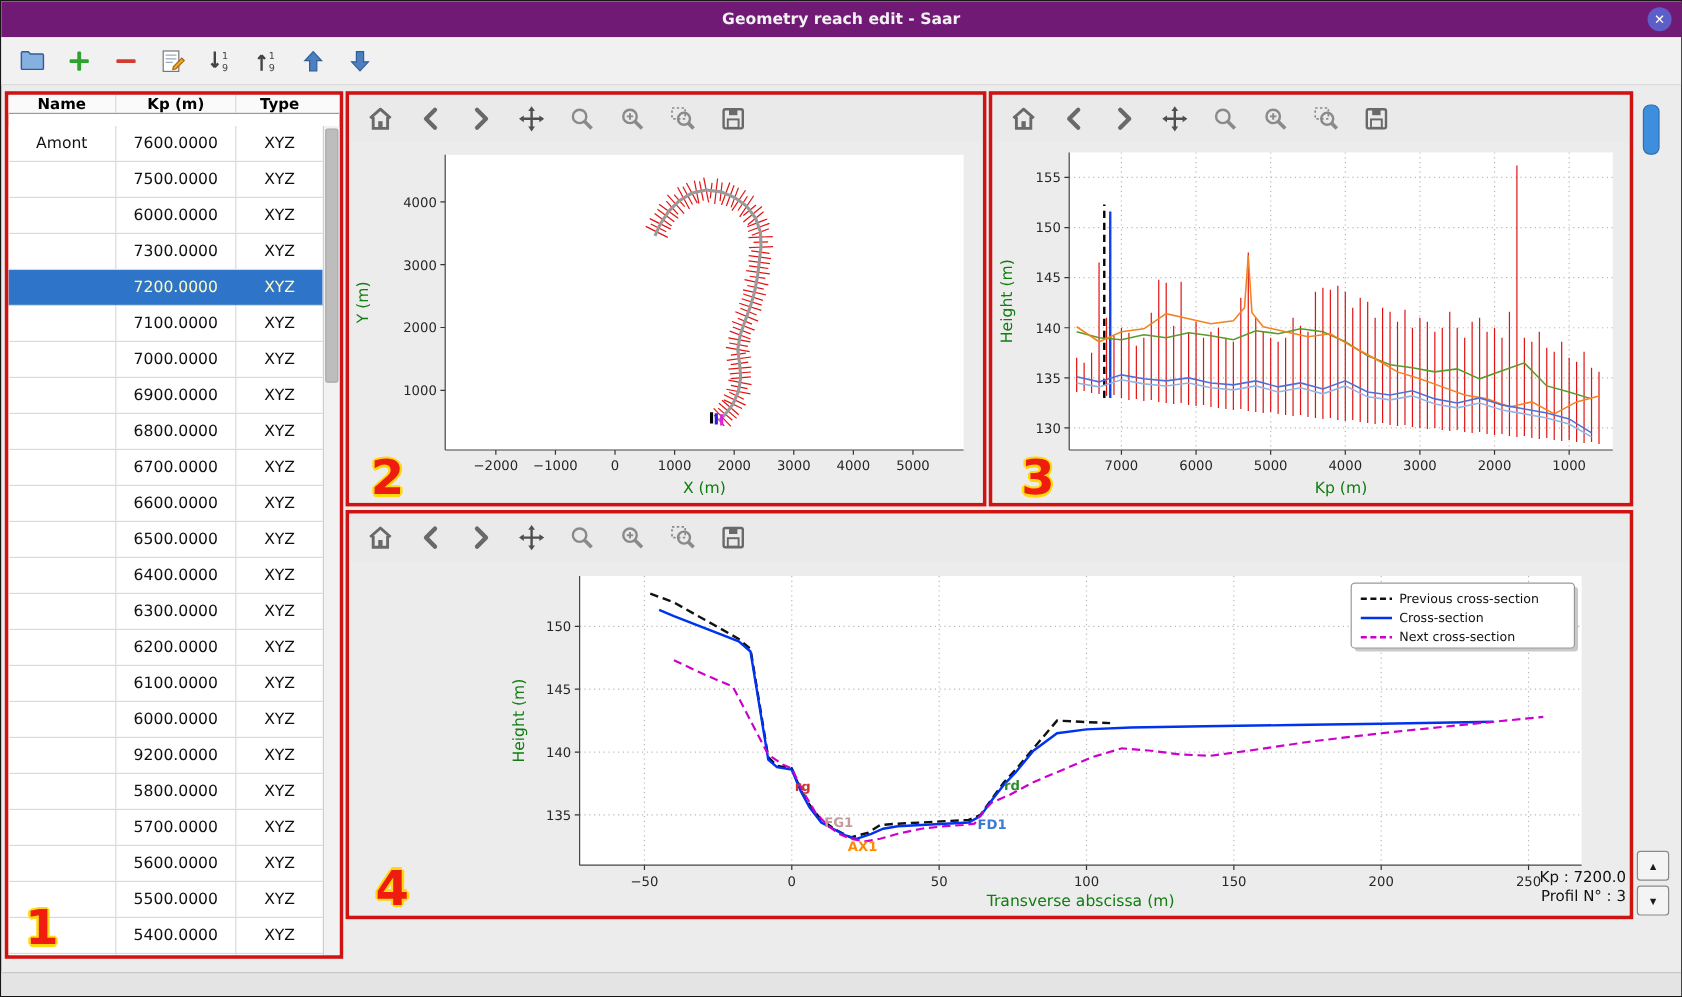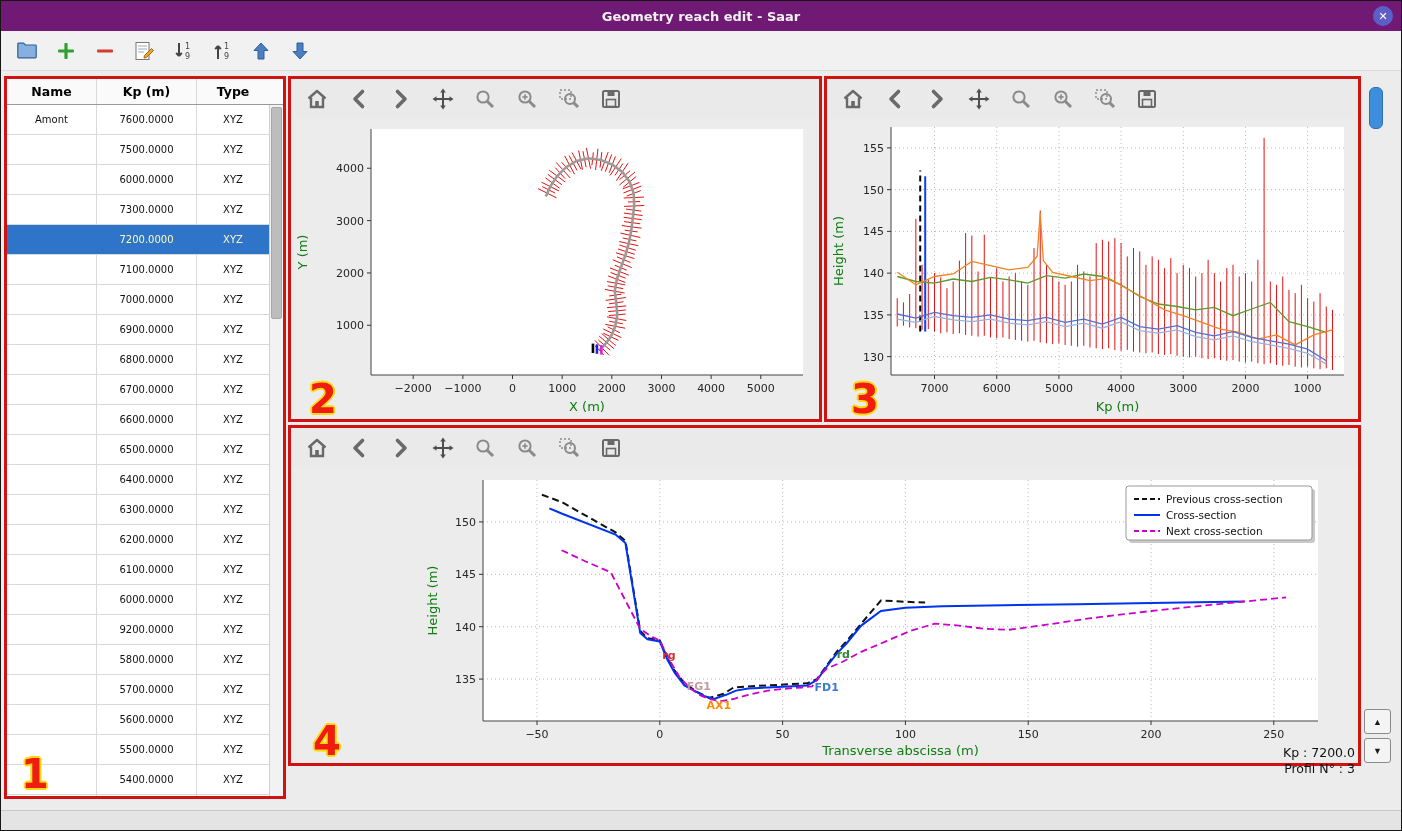--- a/index.html
+++ b/index.html
@@ -16,25 +16,25 @@
   .toolbar{position:absolute;top:30px;left:0;right:0;height:40px;background:#f1f1f1;border-bottom:1px solid #dadada;
            display:flex;align-items:center;padding-left:10px;gap:7px;}
   .tbtn{width:32px;height:32px;border:0;background:transparent;padding:2px;display:flex;align-items:center;justify-content:center;cursor:pointer;}
   
   .panel{position:absolute;border:3px solid #cf1313;background:#ececec;overflow:hidden;}
   #panel-table{left:3px;top:75px;width:282px;height:723px;background:#ffffff;}
   #panel-plan{left:287px;top:75px;width:534px;height:346px;}
   #panel-profile{left:823px;top:75px;width:537px;height:346px;}
   #panel-cross{left:287px;top:424px;width:1073px;height:341px;}
   
-  .thead{display:flex;height:26px;background:#fafafa;border-bottom:1px solid #9a9a9a;font-weight:bold;font-size:12.5px;}
+  .thead{display:flex;height:16px;background:#fafafa;border-bottom:1px solid #9a9a9a;font-weight:bold;font-size:12.5px;}
   .tcell{display:flex;align-items:center;justify-content:center;border-right:1px solid #d9d9d9;height:100%;}
   .c0{width:90px;} .c1{width:100px;} .c2{width:72px;border-right:none;}
   .tbody{position:absolute;top:26px;left:0;right:14px;bottom:0;overflow:hidden;}
-  .trow{display:flex;height:30px;border-bottom:1px solid #d9d9d9;font-size:10px;background:#fff;color:#111;}
+  .trow{display:flex;height:30px;border-bottom:1px solid #d9d9d9;font-size:13px;background:#fff;color:#111;}
   .trow.selected{background:#2e74c8;color:#fef9c3;}
   .trow.selected .tcell{border-right-color:#2e74c8;}
   .vscroll{position:absolute;top:26px;right:0;bottom:0;width:14px;background:#f2f2f2;border-left:1px solid #cfcfcf;}
   .vthumb{position:absolute;top:2px;left:1px;width:11px;height:212px;background:#bdbdbd;border:1px solid #a8a8a8;border-radius:2px;}
   
   .mpl-toolbar{height:40px;display:flex;align-items:center;gap:15px;padding-left:12px;background:#eaeaea;}
   .mplbtn{width:27px;height:27px;border:0;background:transparent;padding:1px;display:flex;align-items:center;justify-content:center;cursor:pointer;}
   svg.plot{display:block;background:#ececec;}
   svg text{font-family:"DejaVu Sans","Liberation Sans",sans-serif;}
   svg .tick{font-size:11px;fill:#262626;}
@@ -42,21 +42,21 @@
   svg .lgtext{font-size:10.5px;fill:#111;}
   svg .anno{font-size:11px;font-weight:bold;}
   
   .bignum{position:absolute;font-size:40px;font-weight:bold;color:#ee1d10;z-index:5;line-height:1;
           text-shadow:-2px 0 #ffd90f,2px 0 #ffd90f,0 -2px #ffd90f,0 2px #ffd90f,-1px -1px #ffd90f,1px 1px #ffd90f,1px -1px #ffd90f,-1px 1px #ffd90f;}
   
   .right-scroll-thumb{position:absolute;left:1368px;top:86px;width:14px;height:42px;background:#3e8ede;border:1px solid #2f6eb0;border-radius:6px;}
   .spin{position:absolute;left:1363px;width:27px;height:25px;background:#f4f4f4;border:1px solid #8a8a8a;border-radius:3px;
         display:flex;align-items:center;justify-content:center;font-size:9px;color:#1a1a1a;padding:0;cursor:pointer;}
   #spin-up{top:708px;} #spin-down{top:737px;}
-  .kpinfo{position:absolute;right:46px;top:744px;text-align:right;font-size:12.5px;color:#111;line-height:16px;}
+  .kpinfo{position:absolute;right:46px;top:722px;text-align:right;font-size:12.5px;color:#111;line-height:16px;}
   .statusbar{position:absolute;left:0;right:0;bottom:0;height:20px;background:#e4e4e4;border-top:1px solid #c8c8c8;}
 </style>
 </head>
 <body>
 
 <div class="window">
 
   <div class="titlebar">
     <div class="title">Geometry reach edit - Saar</div>
     <div class="closebtn">

